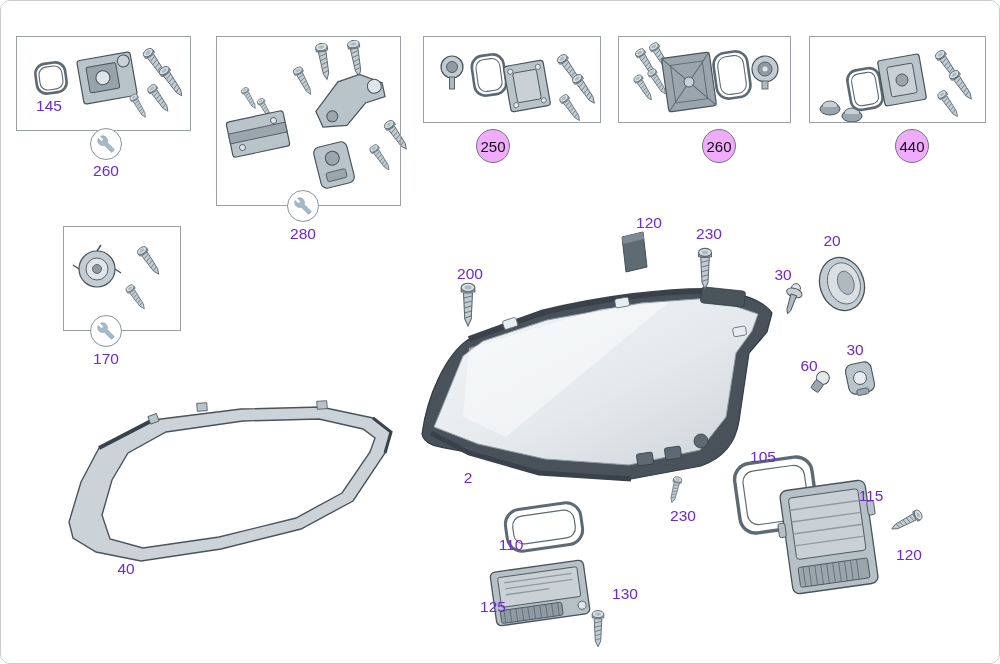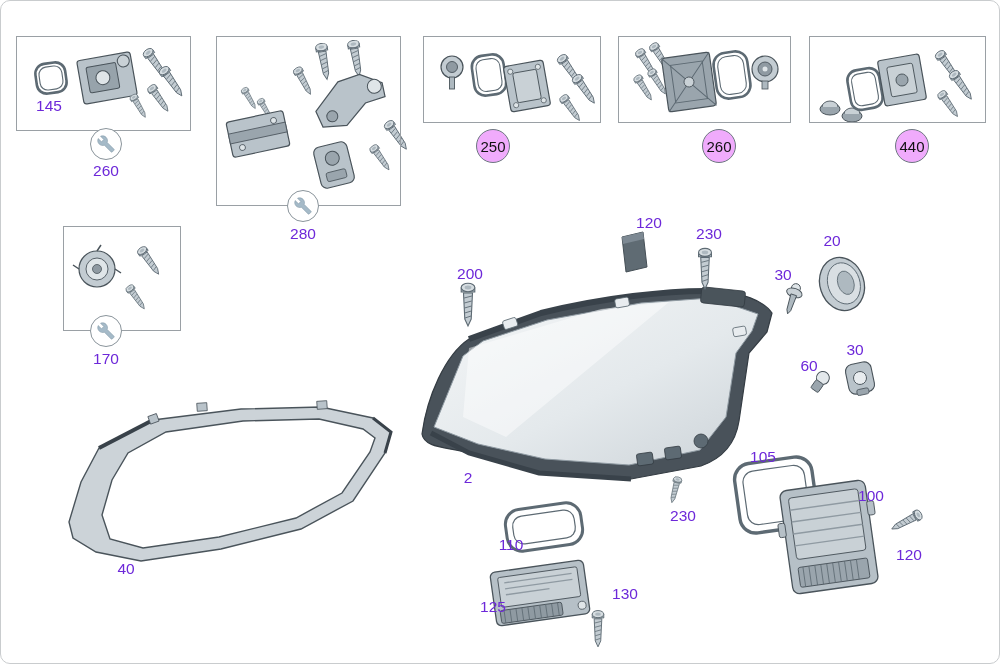--- a/index.html
+++ b/index.html
@@ -271,15 +271,15 @@
   <span class="lbl" style="left:768px;top:265px;width:28px">30</span>
   <span class="lbl" style="left:794px;top:356px;width:28px">60</span>
   <span class="lbl" style="left:840px;top:340px;width:28px">30</span>
   <span class="lbl" style="left:452px;top:468px;width:30px">2</span>
   <span class="lbl" style="left:664px;top:506px;width:36px">230</span>
   <span class="lbl" style="left:110px;top:559px;width:30px">40</span>
   <span class="lbl" style="left:492px;top:535px;width:36px">110</span>
   <span class="lbl" style="left:474px;top:597px;width:36px">125</span>
   <span class="lbl" style="left:606px;top:584px;width:36px">130</span>
   <span class="lbl" style="left:744px;top:447px;width:36px">105</span>
-  <span class="lbl" style="left:852px;top:486px;width:36px">100</span>
+  <span class="lbl" style="left:852px;top:486px;width:36px">115</span>
   <span class="lbl" style="left:890px;top:545px;width:36px">120</span>
 </div>
 
 </body></html>

